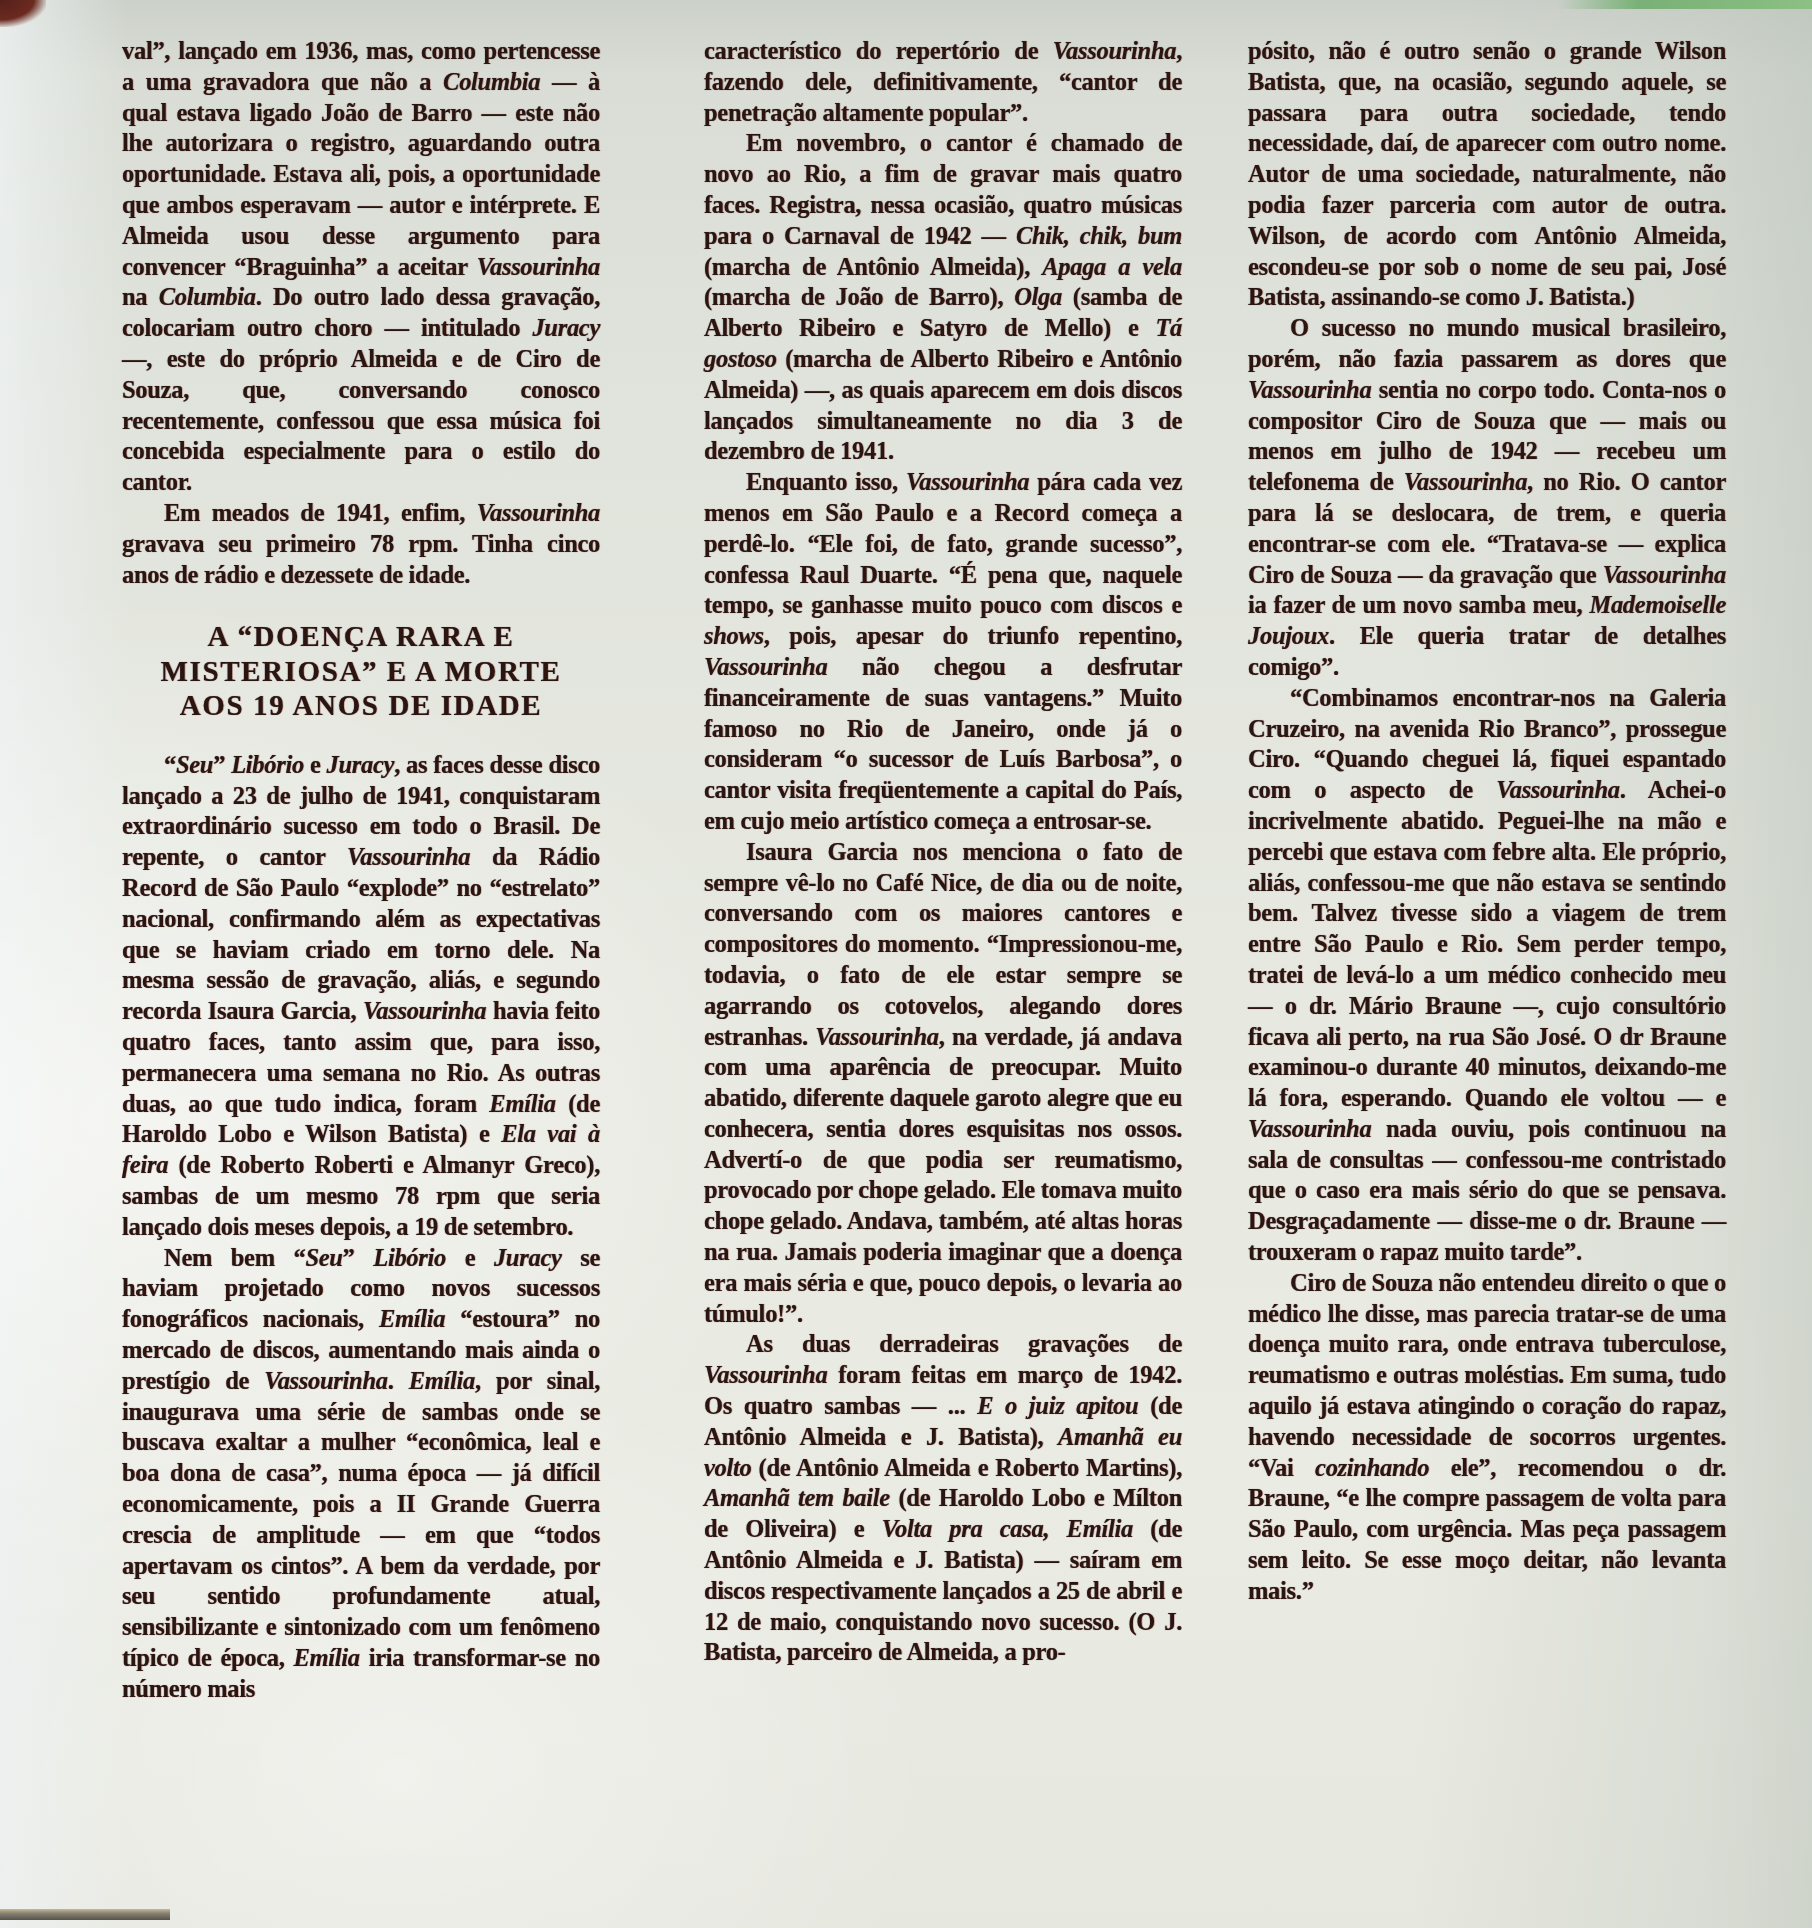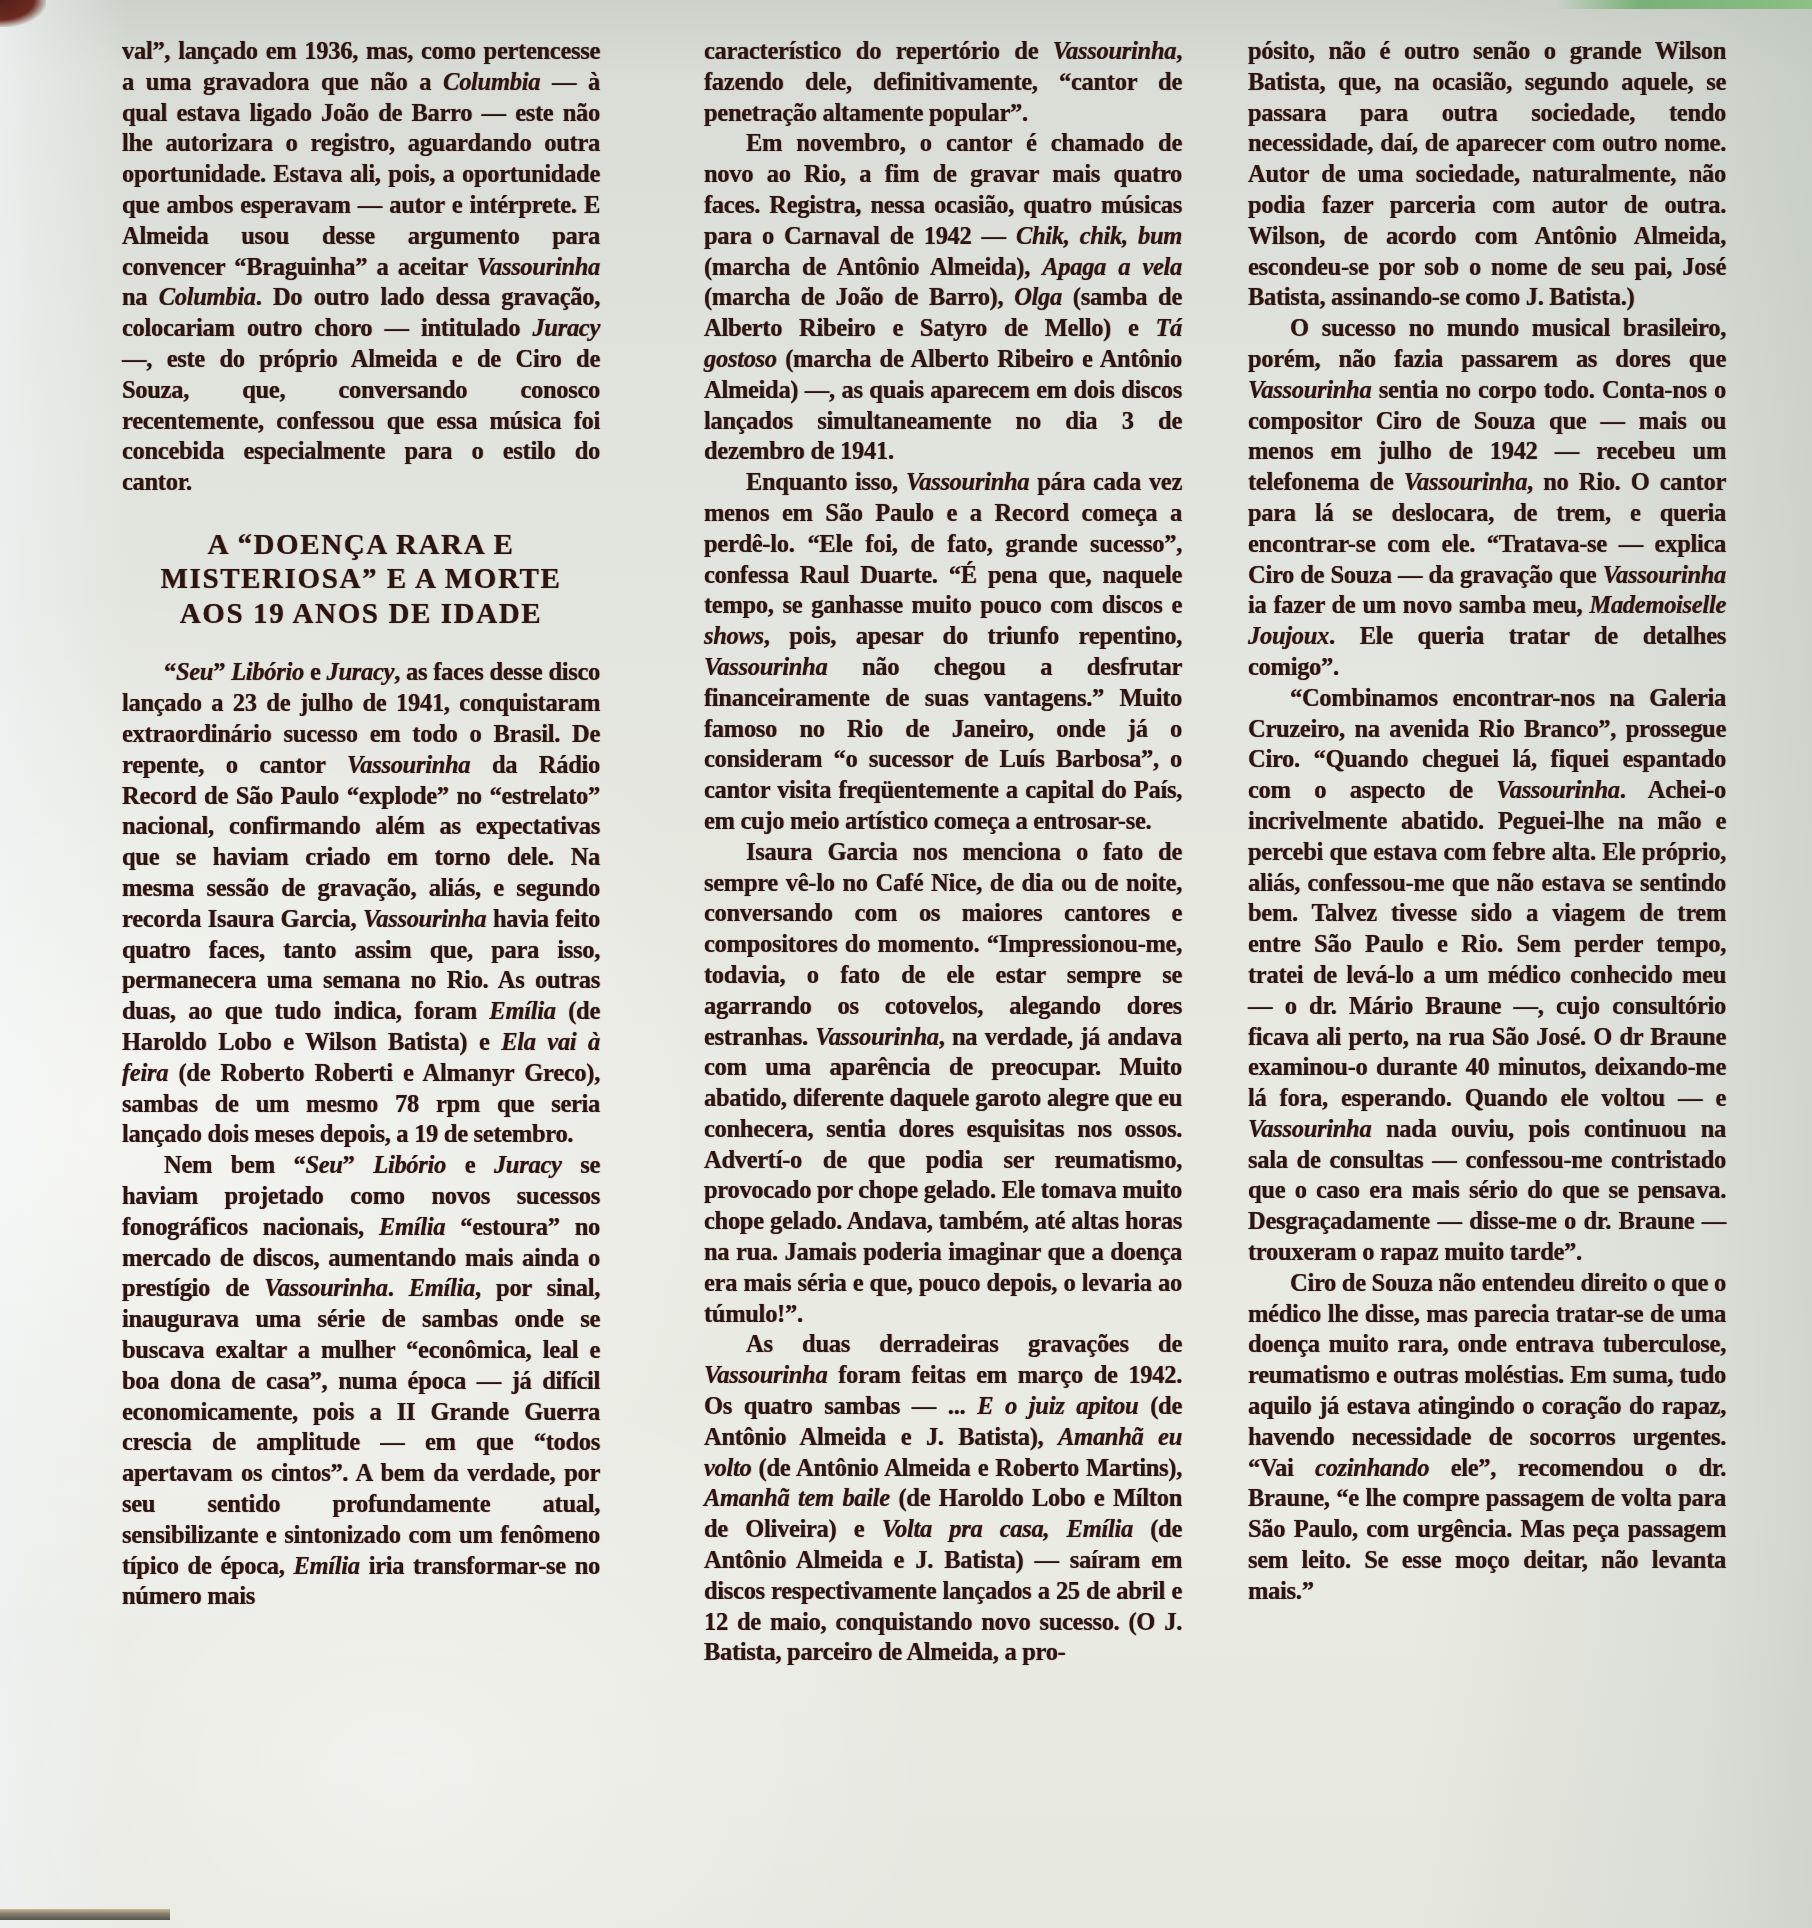--- a/index.html
+++ b/index.html
@@ -74,20 +74,21 @@
 </head>
 <body>
 
 <div class="page">
   <div class="artifact-corner-top-left"></div>
   <div class="artifact-top-right-green"></div>
   <div class="artifact-bottom-left-bar"></div>
 
   <div class="col col-1">
       <p class="para">val”, lançado em 1936, mas, como pertencesse a uma gravadora que não a <i>Columbia</i> — à qual estava ligado João de Barro — este não lhe autorizara o registro, aguardando outra oportunidade. Estava ali, pois, a oportunidade que ambos esperavam — autor e intérprete. E Almeida usou desse argumento para convencer “Braguinha” a aceitar <i>Vassourinha</i> na <i>Columbia</i>. Do outro lado dessa gravação, colocariam outro choro — intitulado <i>Juracy</i> —, este do próprio Almeida e de Ciro de Souza, que, conversando conosco recentemente, confessou que essa música foi concebida especialmente para o estilo do cantor.</p>
+      <p class="para indent">Em meados de 1941, enfim, <i>Vassourinha</i> gravava seu primeiro 78 rpm. Tinha cinco anos de rádio e dezessete de idade.</p>
       <h2 class="heading">A “DOENÇA RARA E<br>MISTERIOSA” E A MORTE<br>AOS 19 ANOS DE IDADE</h2>
       <p class="para indent">“<i>Seu</i>” <i>Libório</i> e <i>Juracy</i>, as faces desse disco lançado a 23 de julho de 1941, conquistaram extraordinário sucesso em todo o Brasil. De repente, o cantor <i>Vassourinha</i> da Rádio Record de São Paulo “explode” no “estrelato” nacional, confirmando além as expectativas que se haviam criado em torno dele. Na mesma sessão de gravação, aliás, e segundo recorda Isaura Garcia, <i>Vassourinha</i> havia feito quatro faces, tanto assim que, para isso, permanecera uma semana no Rio. As outras duas, ao que tudo indica, foram <i>Emília</i> (de Haroldo Lobo e Wilson Batista) e <i>Ela vai à feira</i> (de Roberto Roberti e Almanyr Greco), sambas de um mesmo 78 rpm que seria lançado dois meses depois, a 19 de setembro.</p>
       <p class="para indent">Nem bem “<i>Seu</i>” <i>Libório</i> e <i>Juracy</i> se haviam projetado como novos sucessos fonográficos nacionais, <i>Emília</i> “estoura” no mercado de discos, aumentando mais ainda o prestígio de <i>Vassourinha</i>. <i>Emília</i>, por sinal, inaugurava uma série de sambas onde se buscava exaltar a mulher “econômica, leal e boa dona de casa”, numa época — já difícil economicamente, pois a II Grande Guerra crescia de amplitude — em que “todos apertavam os cintos”. A bem da verdade, por seu sentido profundamente atual, sensibilizante e sintonizado com um fenômeno típico de época, <i>Emília</i> iria transformar-se no número mais</p>
     </div>
   <div class="col col-2">
       <p class="para">característico do repertório de <i>Vassourinha</i>, fazendo dele, definitivamente, “cantor de penetração altamente popular”.</p>
       <p class="para indent">Em novembro, o cantor é chamado de novo ao Rio, a fim de gravar mais quatro faces. Registra, nessa ocasião, quatro músicas para o Carnaval de 1942 — <i>Chik, chik, bum</i> (marcha de Antônio Almeida), <i>Apaga a vela</i> (marcha de João de Barro), <i>Olga</i> (samba de Alberto Ribeiro e Satyro de Mello) e <i>Tá gostoso</i> (marcha de Alberto Ribeiro e Antônio Almeida) —, as quais aparecem em dois discos lançados simultaneamente no dia 3 de dezembro de 1941.</p>
       <p class="para indent">Enquanto isso, <i>Vassourinha</i> pára cada vez menos em São Paulo e a Record começa a perdê-lo. “Ele foi, de fato, grande sucesso”, confessa Raul Duarte. “É pena que, naquele tempo, se ganhasse muito pouco com discos e <i>shows</i>, pois, apesar do triunfo repentino, <i>Vassourinha</i> não chegou a desfrutar financeiramente de suas vantagens.” Muito famoso no Rio de Janeiro, onde já o consideram “o sucessor de Luís Barbosa”, o cantor visita freqüentemente a capital do País, em cujo meio artístico começa a entrosar-se.</p>
       <p class="para indent">Isaura Garcia nos menciona o fato de sempre vê-lo no Café Nice, de dia ou de noite, conversando com os maiores cantores e compositores do momento. “Impressionou-me, todavia, o fato de ele estar sempre se agarrando os cotovelos, alegando dores estranhas. <i>Vassourinha</i>, na verdade, já andava com uma aparência de preocupar. Muito abatido, diferente daquele garoto alegre que eu conhecera, sentia dores esquisitas nos ossos. Advertí-o de que podia ser reumatismo, provocado por chope gelado. Ele tomava muito chope gelado. Andava, também, até altas horas na rua. Jamais poderia imaginar que a doença era mais séria e que, pouco depois, o levaria ao túmulo!”.</p>
       <p class="para indent">As duas derradeiras gravações de <i>Vassourinha</i> foram feitas em março de 1942. Os quatro sambas — ... <i>E o juiz apitou</i> (de Antônio Almeida e J. Batista), <i>Amanhã eu volto</i> (de Antônio Almeida e Roberto Martins), <i>Amanhã tem baile</i> (de Haroldo Lobo e Mílton de Oliveira) e <i>Volta pra casa, Emília</i> (de Antônio Almeida e J. Batista) — saíram em discos respectivamente lançados a 25 de abril e 12 de maio, conquistando novo sucesso. (O J. Batista, parceiro de Almeida, a pro-</p>

